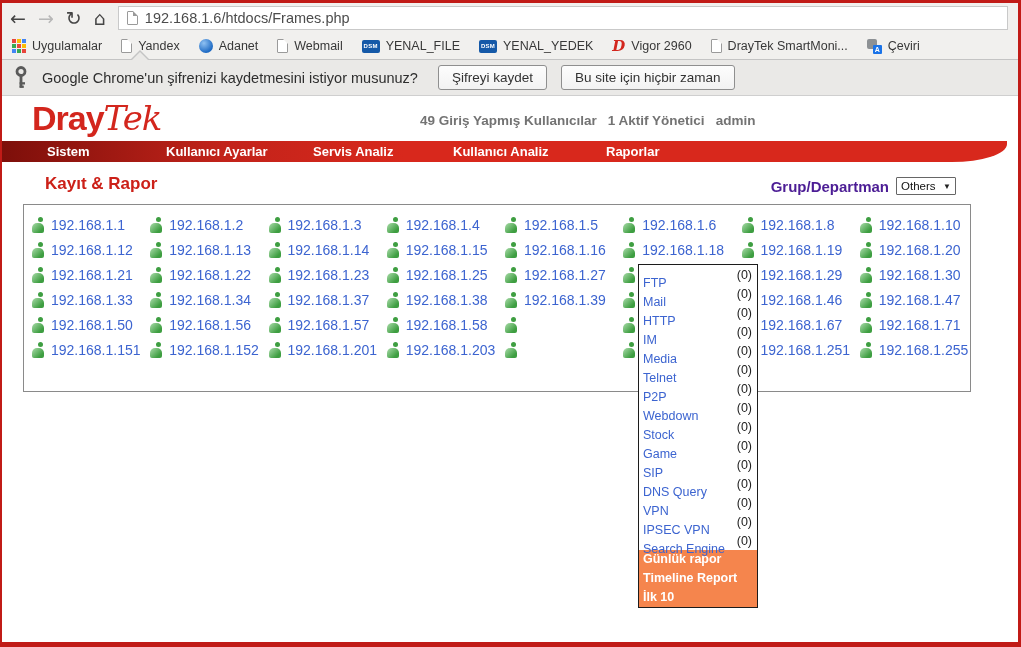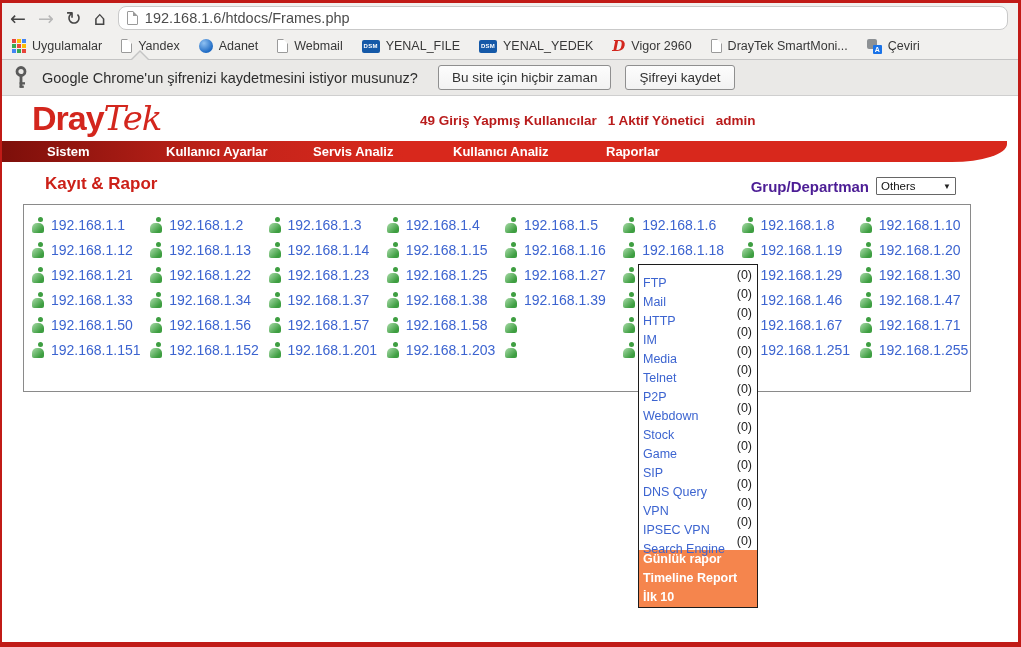--- a/index.html
+++ b/index.html
@@ -10,21 +10,21 @@
     overflow: hidden;
   }
   
   .toolbar {
     height: 30px; background: #f1f0ee; display: flex; align-items: center;
     padding: 0 10px 0 8px; gap: 12px;
   }
   .navbtn { font-size: 19px; line-height: 1; color: #454545; cursor: pointer; font-family: "DejaVu Sans", sans-serif; }
   .navbtn.disabled { color: #b7b7b7; }
   .addressbar {
-    flex: 1; height: 24px; background: #fff; border: 1px solid #c9c9c9; border-radius: 8px;
+    flex: 1; height: 24px; background: #fff; border: 1px solid #c9c9c9; border-radius: 0;
     display: flex; align-items: center; gap: 7px; padding: 0 8px;
   }
   .page-ico {
     width: 11px; height: 14px; background: #fff; border: 1px solid #9a9a9a; border-radius: 1px;
     position: relative; flex: 0 0 auto;
   }
   .page-ico::after {
     content: ""; position: absolute; top: -1px; right: -1px;
     border-style: solid; border-width: 0 5px 5px 0; border-color: transparent #f1f0ee transparent transparent;
   }
@@ -68,39 +68,39 @@
     font-family: "Liberation Sans", sans-serif; font-size: 13.5px; color: #333;
     background: linear-gradient(#fdfdfd, #f2f2f2); border: 1px solid #8f8f8f; border-radius: 3px;
     padding: 4px 13px; cursor: pointer;
   }
   .key-icon { flex: 0 0 auto; display: inline-flex; }
   
   .content { position: relative; height: 546px; background: #fff; }
   .logo { position: absolute; left: 30px; top: 4px; font-size: 34px; color: #d3261d; line-height: 1.1; }
   .logo .dray { font-weight: 800; font-family: "Liberation Sans", sans-serif; letter-spacing: -1px; }
   .logo .tek { font-family: "DejaVu Serif", serif; font-style: italic; letter-spacing: -1px; }
-  .session { position: absolute; left: 418px; top: 17px; font-size: 13.5px; font-weight: bold; color: #b91c1c; display: flex; gap: 11px; white-space: nowrap; }
+  .session { position: absolute; left: 418px; top: 17px; font-size: 13.5px; font-weight: bold; color: #737373; display: flex; gap: 11px; white-space: nowrap; }
   .mainnav {
     position: absolute; left: 0; top: 45px; width: 1005px; height: 21px;
     background: linear-gradient(90deg, #7d0f0a 0%, #c2231a 22%, #d8281c 40%, #d8281c 100%);
     border-bottom-right-radius: 55px 18px;
   }
   .mainnav span {
     position: absolute; top: 0; line-height: 21px; color: #fff; font-weight: bold; font-size: 13px; cursor: pointer; white-space: nowrap;
   }
   .mainnav span:nth-of-type(1) { left: 45px; }
   .mainnav span:nth-of-type(2) { left: 164px; }
   .mainnav span:nth-of-type(3) { left: 311px; text-align: center; }
   .mainnav span:nth-of-type(4) { left: 451px; }
   .mainnav span:nth-of-type(5) { left: 604px; }
   .page-title { position: absolute; left: 43px; top: 78px; font-size: 17px; font-weight: bold; color: #cc2018; }
   .group-filter { position: absolute; right: 62px; top: 81px; display: flex; align-items: center; gap: 7px; }
   .group-label { font-size: 15px; font-weight: bold; color: #4c1d95; }
   .group-select {
-    width: 80px; height: 18px; background: #fff; border: 1px solid #666; border-radius: 1px;
+    width: 60px; height: 18px; background: #fff; border: 1px solid #666; border-radius: 1px;
     display: inline-flex; align-items: center; justify-content: space-between; padding: 0 4px;
     font-size: 11.5px; color: #111; cursor: pointer;
   }
   .group-select .arr { font-size: 8px; color: #222; }
   
   .hostgrid {
     position: absolute; left: 21px; top: 108px; width: 948px; height: 188px;
     border: 1px solid #8a8a8a; display: grid; grid-template-columns: repeat(8, 1fr);
     align-content: start; padding-top: 7px;
   }
@@ -181,22 +181,22 @@
     <span class="caret"></span>
     <span class="key-icon">
       <svg width="14" height="23" viewBox="0 0 14 23" xmlns="http://www.w3.org/2000/svg">
         <circle cx="7" cy="5.5" r="4" fill="none" stroke="#5a5a5a" stroke-width="2.8"></circle>
         <rect x="5.6" y="9" width="2.8" height="12.5" fill="#5a5a5a"></rect>
         <rect x="5.6" y="16.2" width="5.4" height="2.3" fill="#5a5a5a"></rect>
         <rect x="5.6" y="19.6" width="4.2" height="2.3" fill="#5a5a5a"></rect>
       </svg>
     </span>
     <span class="ib-msg">Google Chrome'un şifrenizi kaydetmesini istiyor musunuz?</span>
+    <button class="ib-btn">Şifreyi kaydet</button>
     <button class="ib-btn">Bu site için hiçbir zaman</button>
-    <button class="ib-btn">Şifreyi kaydet</button>
   </div>
 
   <div class="content">
 
     <div class="logo">
       <span class="dray">Dray</span><span class="tek">Tek</span>
     </div>
 
     <div class="session">
       <span>49 Giriş Yapmış Kullanıcılar</span>

